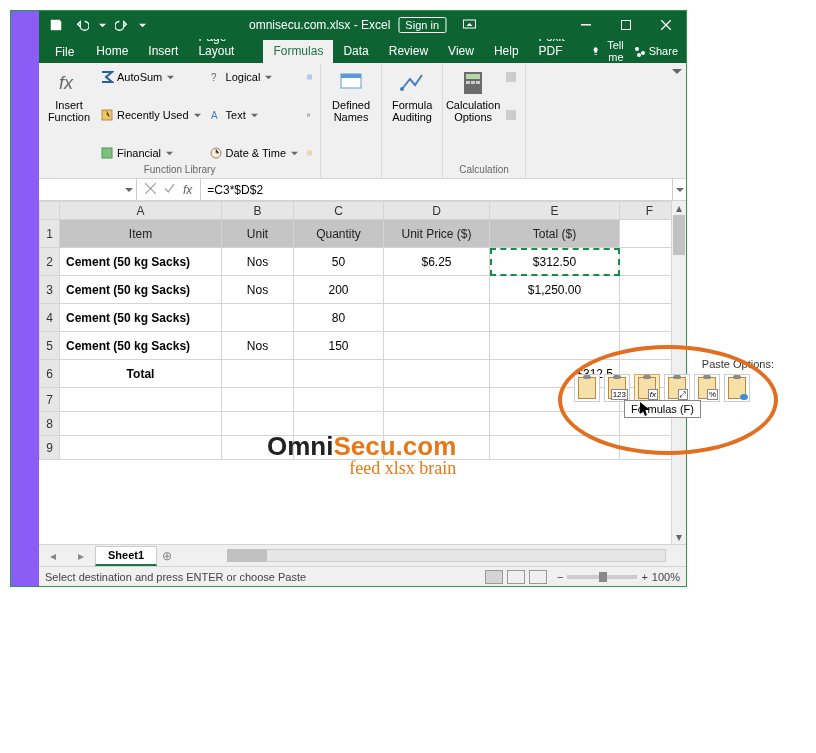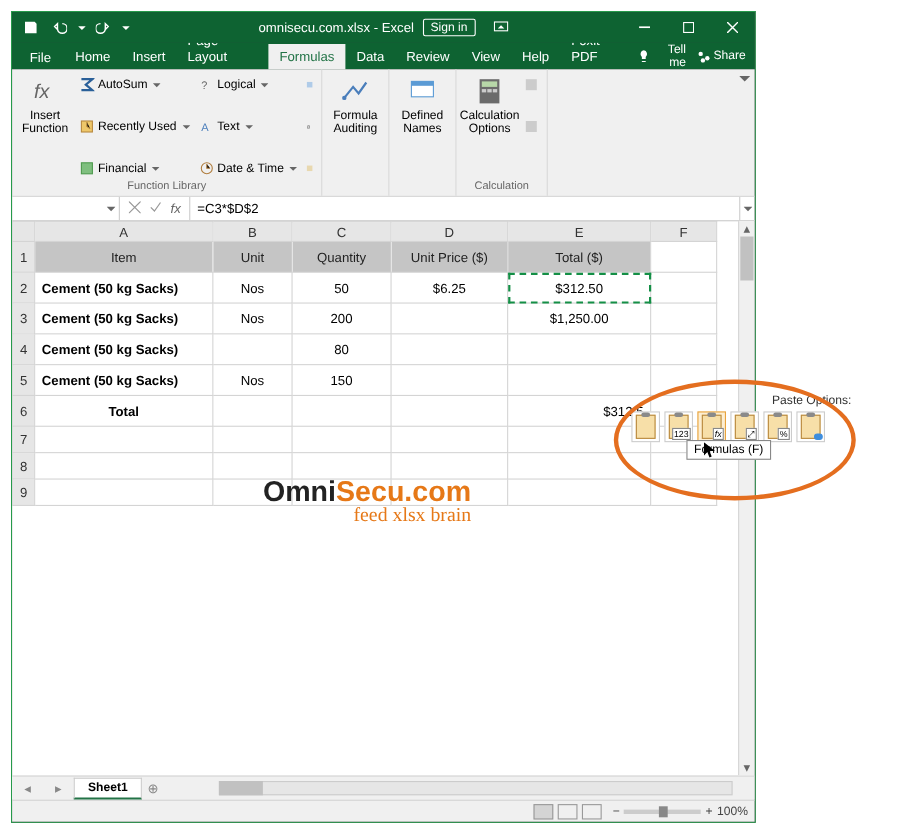--- a/index.html
+++ b/index.html
@@ -1,17 +1,17 @@
 <!DOCTYPE html>
 <html><head>
 <meta charset="utf-8">
 <style>
   * { box-sizing: border-box; margin: 0; padding: 0; }
   body { font-family: "Segoe UI", Tahoma, sans-serif; font-size: 12px; background: #fff; width: 816px; height: 753px; position: relative; overflow: hidden; }
-  .window { position: absolute; top: 10px; left: 10px; width: 677px; height: 738px; border: 1px solid #269A4B; background: #404040; display: flex; flex-direction: column; }
+  .window { position: absolute; top: 10px; left: 10px; width: 677px; height: 577px; border: 1px solid #269A4B; background: #8b5cf6; display: flex; flex-direction: column; padding-left: 28px; }
   
   .titlebar { height: 28px; background: #0E6332; color: #fff; display: flex; align-items: center; position: relative; }
   .quick-access { display: flex; align-items: center; margin-left: 6px; gap: 4px; }
   .qa-btn { width: 22px; height: 22px; display: flex; align-items: center; justify-content: center; }
   .qa-btn svg { width: 14px; height: 14px; }
   .qa-drop { width: 10px; display:flex; align-items:center; justify-content:center; }
   .title-center { position: absolute; left: 50%; transform: translateX(-50%); color: #fff; font-size: 12px; display:flex; align-items:center; gap:8px; }
   .signin { border: 1px solid #fff; padding: 1px 6px; font-size: 11px; border-radius: 2px; }
   .win-ctrl { margin-left: auto; display: flex; }
   .win-btn { width: 40px; height: 28px; display: flex; align-items: center; justify-content: center; }
@@ -290,38 +290,38 @@
               </svg>
             </div>
         </div>
       </div>
       <div class="group-label">Function Library</div>
     </div>
     <div class="ribbon-group">
       <div class="group-body">
         <div class="big-btn">
           <svg viewBox="0 0 28 28">
+              <rect x="4" y="5" width="20" height="14" fill="#fff" stroke="#5B9BD5"></rect>
+              <rect x="4" y="5" width="20" height="4" fill="#5B9BD5"></rect>
+            </svg>
+          <span style="white-space:pre-line">Defined
+Names</span>
+        </div>
+      </div>
+      <div class="group-label">&nbsp;</div>
+    </div>
+    <div class="ribbon-group">
+      <div class="group-body">
+        <div class="big-btn">
+          <svg viewBox="0 0 28 28">
               <path fill="none" stroke="#4A7EBB" stroke-width="2" d="M4 20l8-10 5 6 7-10"></path>
               <circle cx="4" cy="20" r="2" fill="#4A7EBB"></circle>
             </svg>
           <span style="white-space:pre-line">Formula
 Auditing</span>
-        </div>
-      </div>
-      <div class="group-label">&nbsp;</div>
-    </div>
-    <div class="ribbon-group">
-      <div class="group-body">
-        <div class="big-btn">
-          <svg viewBox="0 0 28 28">
-              <rect x="4" y="5" width="20" height="14" fill="#fff" stroke="#5B9BD5"></rect>
-              <rect x="4" y="5" width="20" height="4" fill="#5B9BD5"></rect>
-            </svg>
-          <span style="white-space:pre-line">Defined
-Names</span>
         </div>
       </div>
       <div class="group-label">&nbsp;</div>
     </div>
     <div class="ribbon-group">
       <div class="group-body">
         <div class="big-btn">
           <svg viewBox="0 0 28 28">
               <rect x="5" y="3" width="18" height="22" fill="#6B6B6B"></rect>
               <rect x="7" y="5" width="14" height="5" fill="#B7D7A8"></rect>
@@ -503,20 +503,21 @@
       <div class="sheet-tab active">Sheet1</div>
       <div class="sheet-add">⊕</div>
       <div class="hscroll-track">
         <div class="bar"></div>
           <div class="thumb"></div>
       </div>
     </div>
   </div>
 
   <div class="statusbar">
+    <span>Select destination and press ENTER or choose Paste</span>
     <span class="spacer"></span>
     <div class="view-icons">
       <div class="vi" style="background:#D4D4D4"></div>
       <div class="vi"></div>
       <div class="vi"></div>
     </div>
     <div class="zoom">
       <span>−</span>
       <div class="slider">
           <div class="knob"></div>

